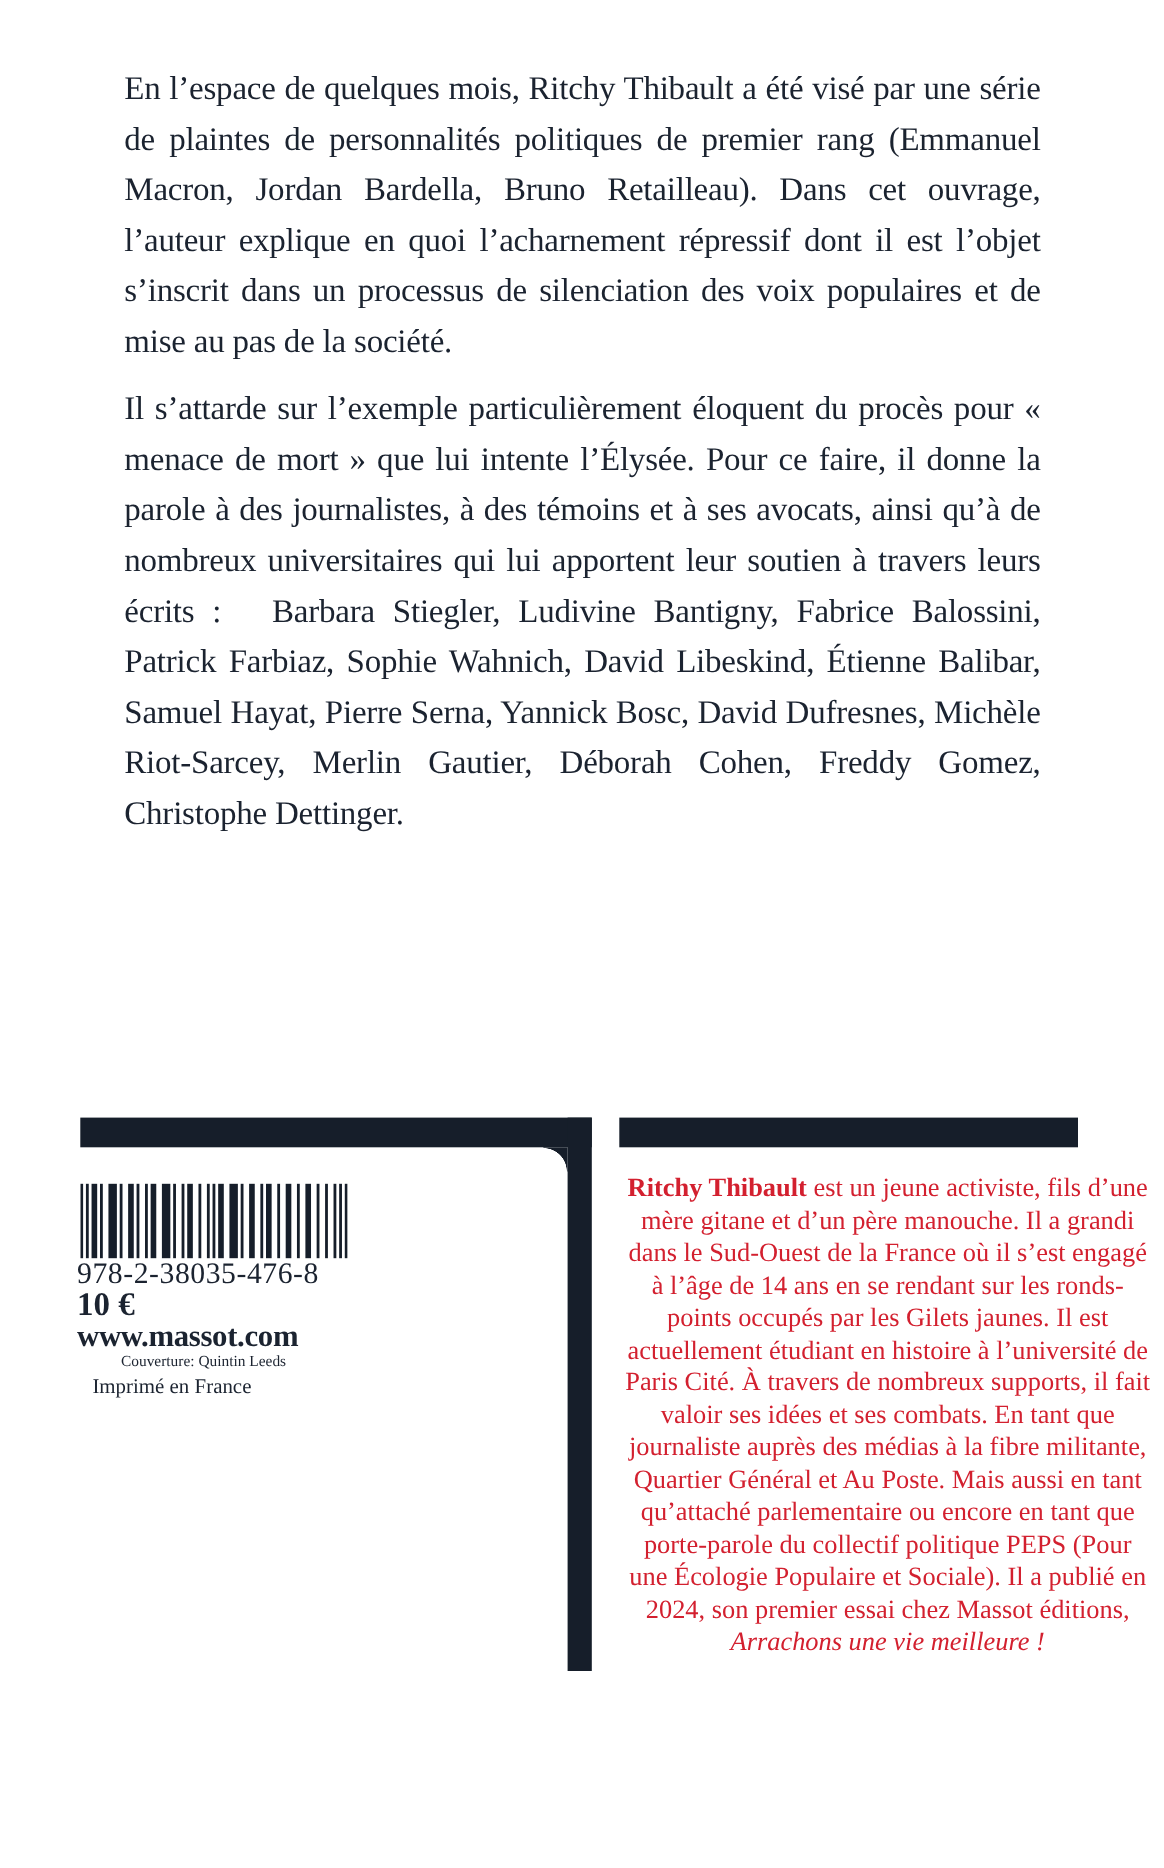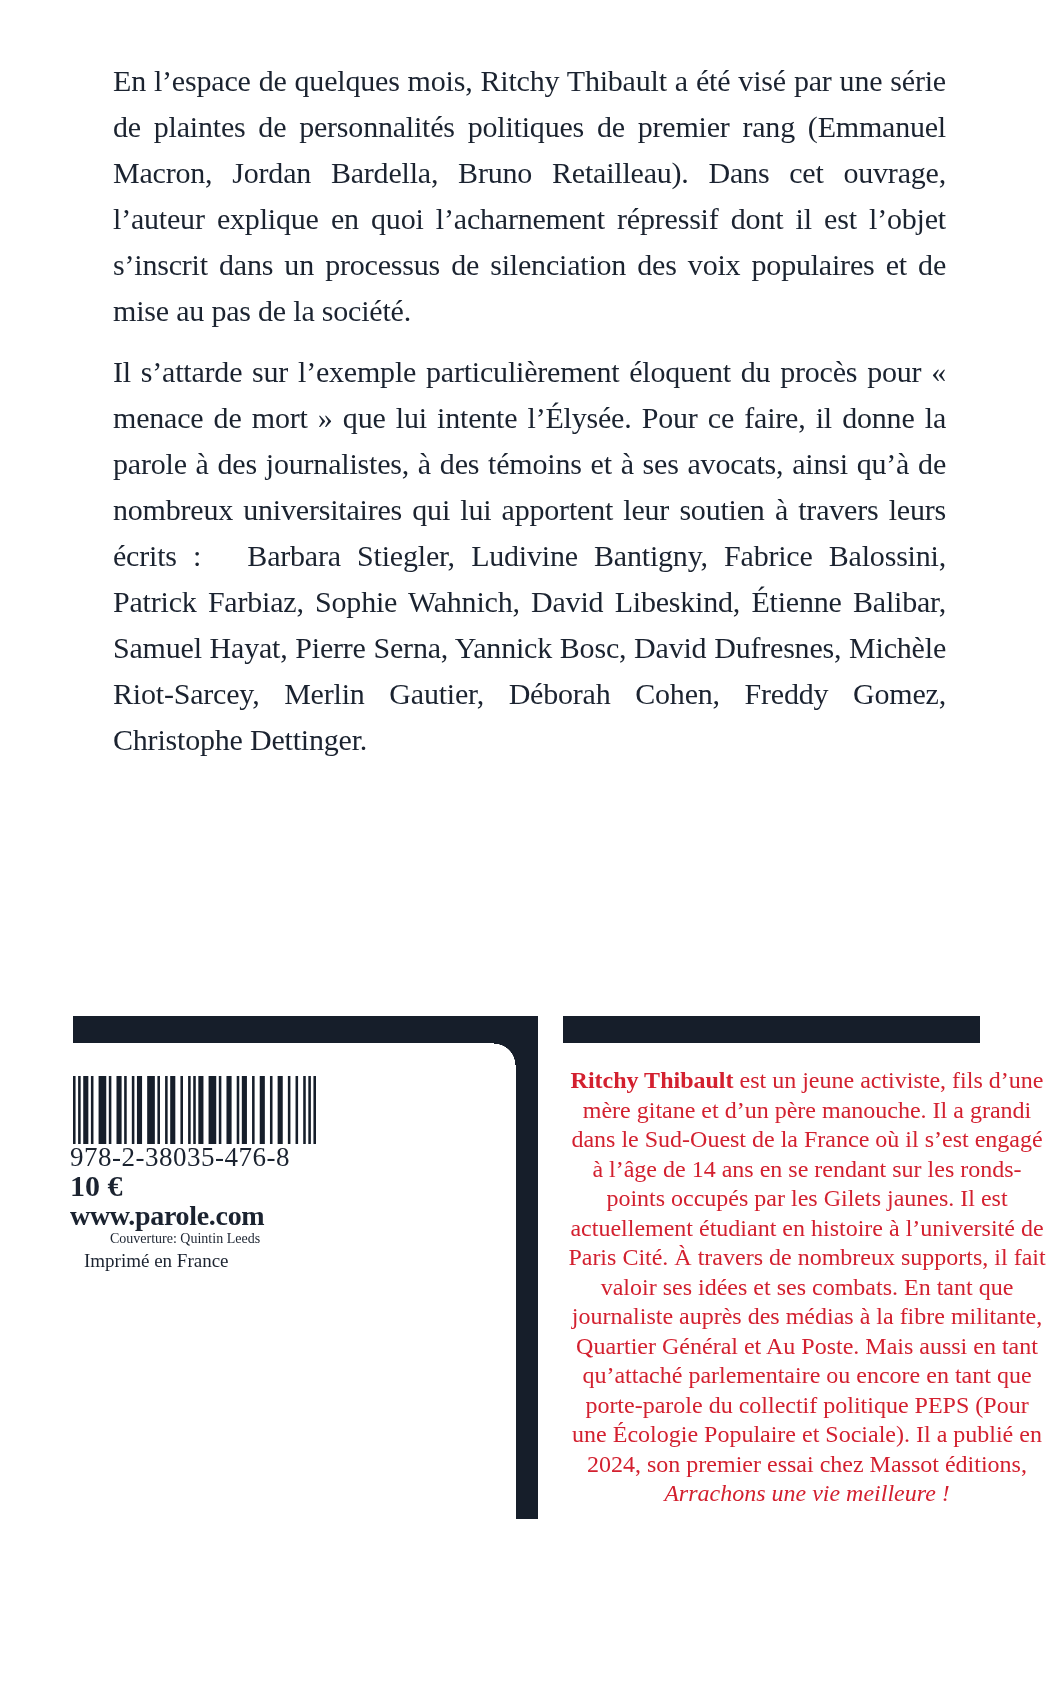--- a/index.html
+++ b/index.html
@@ -93,19 +93,19 @@
       <rect x="77" y="0" width="1" height="30"></rect>
     <rect x="80" y="0" width="2" height="30"></rect>
       <rect x="84" y="0" width="1" height="30"></rect>
     <rect x="87" y="0" width="1" height="30"></rect>
       <rect x="90" y="0" width="1" height="30"></rect>
     <rect x="92" y="0" width="1" height="30"></rect>
       <rect x="94" y="0" width="1" height="30"></rect>
   </svg>
   <div class="isbn">978-2-38035-476-8</div>
   <div class="price">10 €</div>
-  <div class="site">www.parole.com</div>
+  <div class="site">www.massot.com</div>
   <div class="credit1">Couverture: Quintin Leeds</div>
   <div class="credit2">Imprimé en France</div>
 
   <aside class="bio"><strong>Ritchy Thibault</strong><span> est un jeune activiste, fils d’une mère gitane et d’un père manouche. Il a grandi dans le Sud-Ouest de la France où il s’est engagé à l’âge de 14 ans en se rendant sur les ronds-points occupés par les Gilets jaunes. Il est actuellement étudiant en histoire à l’université de Paris Cité. À travers de nombreux supports, il fait valoir ses idées et ses combats. En tant que journaliste auprès des médias à la fibre militante, Quartier Général et Au Poste. Mais aussi en tant qu’attaché parlementaire ou encore en tant que porte-parole du collectif politique PEPS (Pour une Écologie Populaire et Sociale). Il a publié en 2024, son premier essai chez Massot éditions, </span><em>Arrachons une vie meilleure !</em></aside>
 
 </div>
 
 </body></html>

